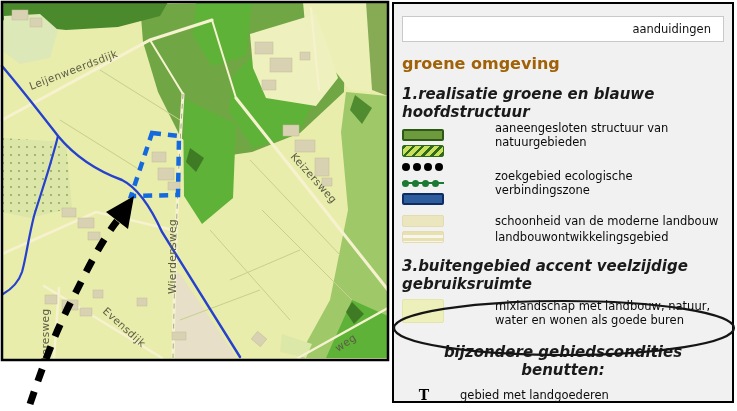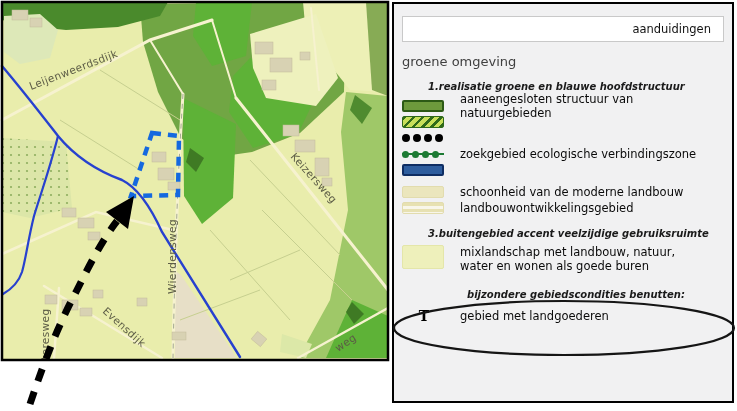--- a/index.html
+++ b/index.html
@@ -19,27 +19,27 @@
   }
   .legend-title{
     color:#8b1414;font-weight:bold;font-style:italic;
     font-size:20px;line-height:22px;letter-spacing:0;white-space:nowrap;
   }
   .aand-bar{
     margin-top:8px;height:26px;background:#ffffff;border:1px solid #c9c9c9;
     display:flex;align-items:center;justify-content:flex-end;
     padding:0 12px;box-sizing:border-box;font-size:11.5px;color:#111;
   }
-  .heading{margin-top:12px;font-size:13px;font-weight:normal;color:#404040;}
-  .sec-title{margin-top:12px;font-size:10px;font-style:italic;font-weight:600;color:#1a1a1a;margin-left:26px;}
+  .heading{margin-top:12px;font-size:16px;font-weight:bold;color:#a16207;}
+  .sec-title{margin-top:12px;font-size:15px;font-style:italic;font-weight:600;color:#1a1a1a;}
   .rows{margin-top:6px;}
   .lrow{display:flex;align-items:center;height:16px;}
   .lrow.tall{height:auto;align-items:flex-start;margin-top:2px;}
   .swcol{width:44px;flex:0 0 44px;margin-right:14px;display:flex;align-items:center;}
-  .ltext{font-size:11.5px;line-height:14px;color:#0a0a0a;}
+  .ltext{font-size:11.5px;line-height:14px;color:#0a0a0a;margin-left:35px;}
   .sw{width:42px;height:12px;box-sizing:border-box;border-radius:2px;}
   .sw-solid-green{background:#6d9a3c;border:2px solid #2c5a15;}
   .sw-hatch{background:repeating-linear-gradient(135deg,#2f6a1a 0 2.5px,#c8e05a 2.5px 6.5px);border:1px solid #2f6a1a;}
   .sw-blue{background:#2e5d9e;border:2px solid #0e2d63;}
   .sw-cream{background:#ebe6bd;border:1px solid #e2dcae;}
   .sw-stripes{background:repeating-linear-gradient(180deg,#e7e1b2 0 3px,#f8f6ea 3px 6px);border:1px solid #e2dcae;}
   .sw-mix{background:#eef0bb;border:1px solid #e4e6a9;height:24px;}
   .dots{display:flex;gap:3px;align-items:center;width:42px;}
   .dots.lined{background:linear-gradient(#1c7a33 0 0) center/100% 2px no-repeat;}
   .dot{width:8px;height:8px;border-radius:50%;background:#000;}

